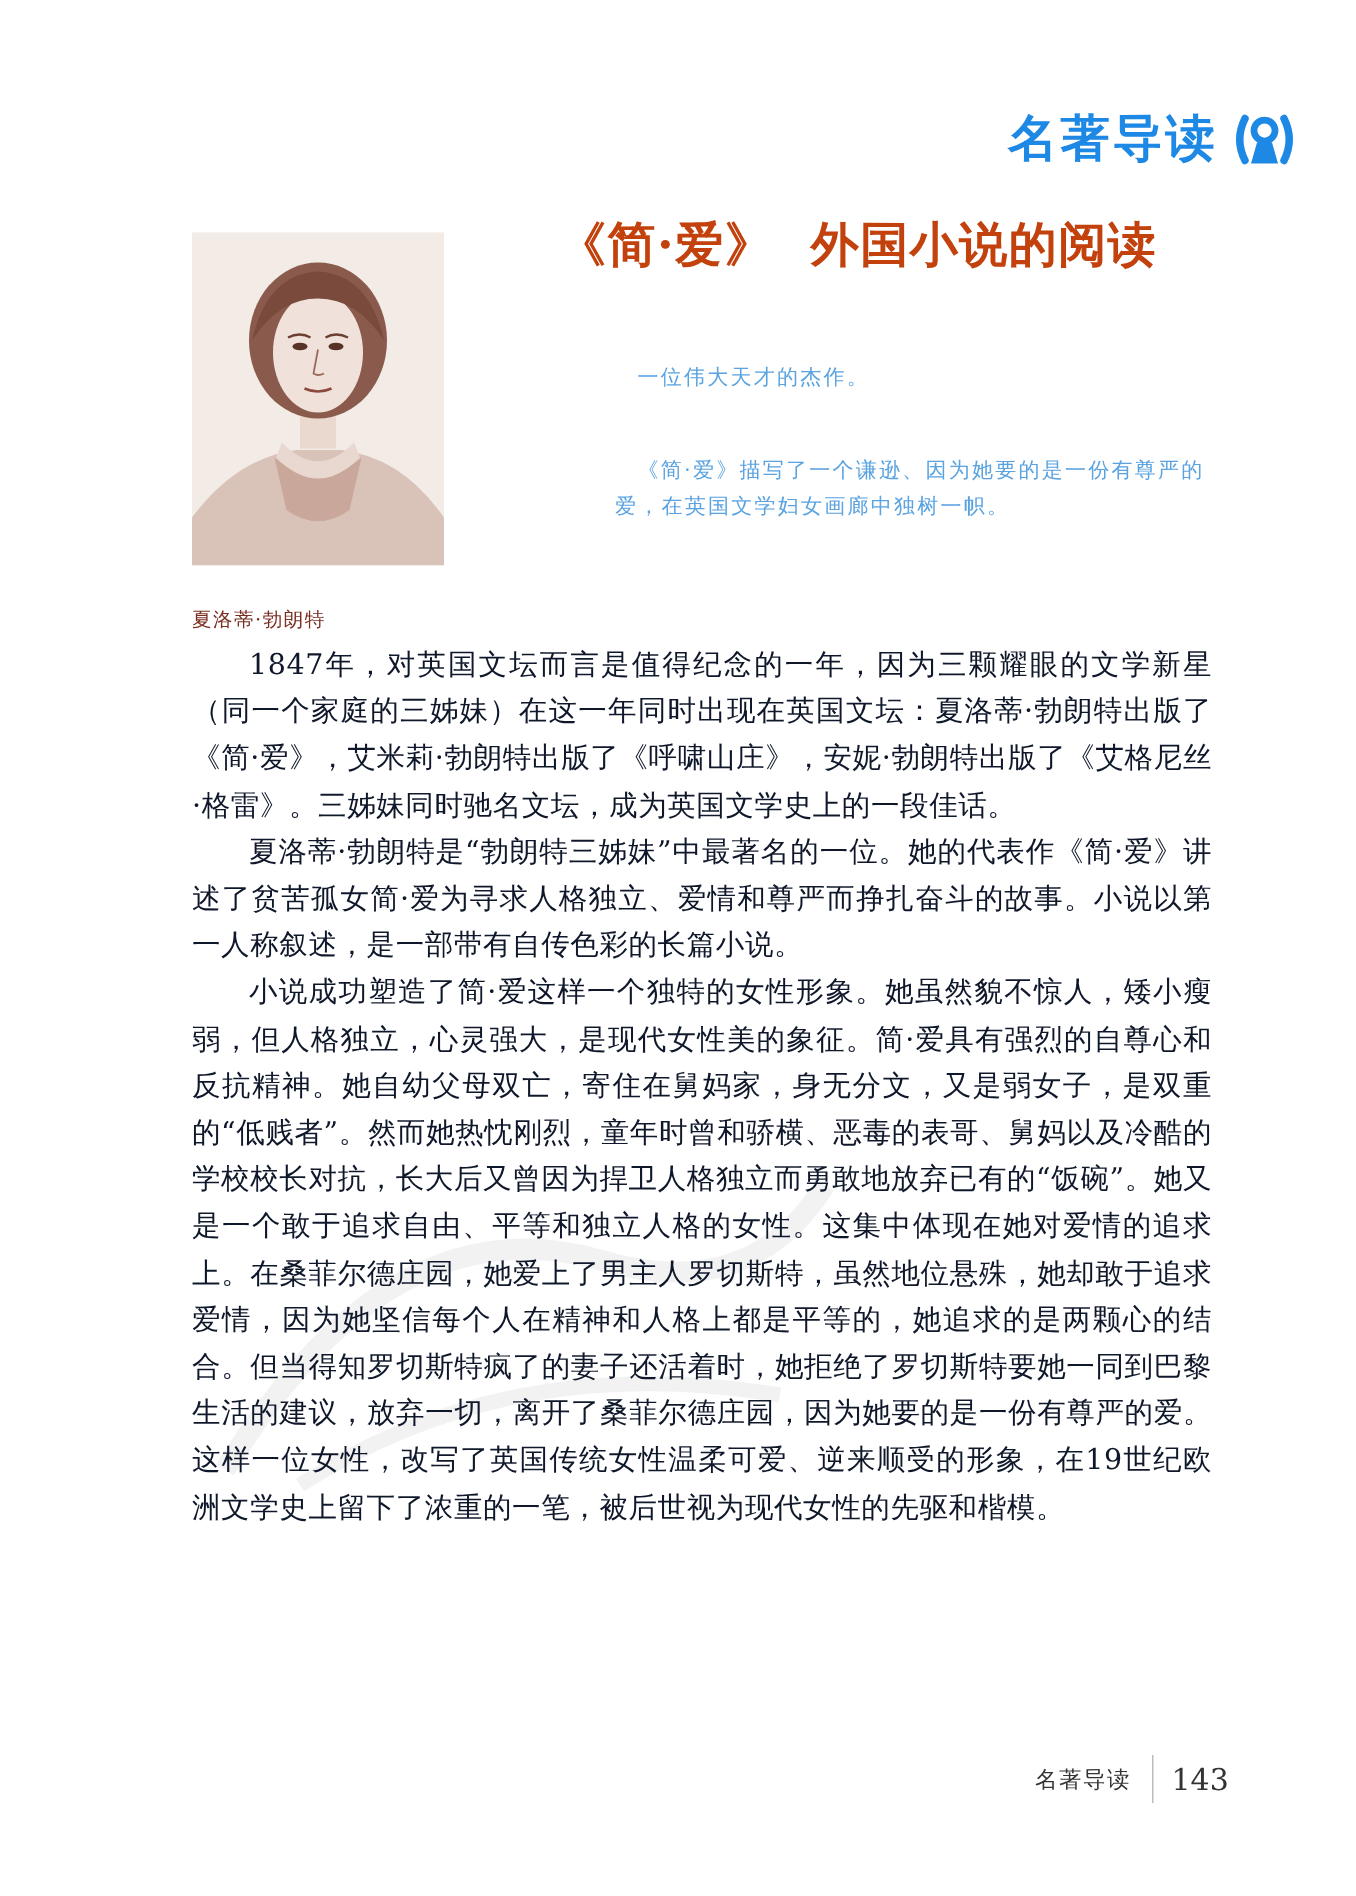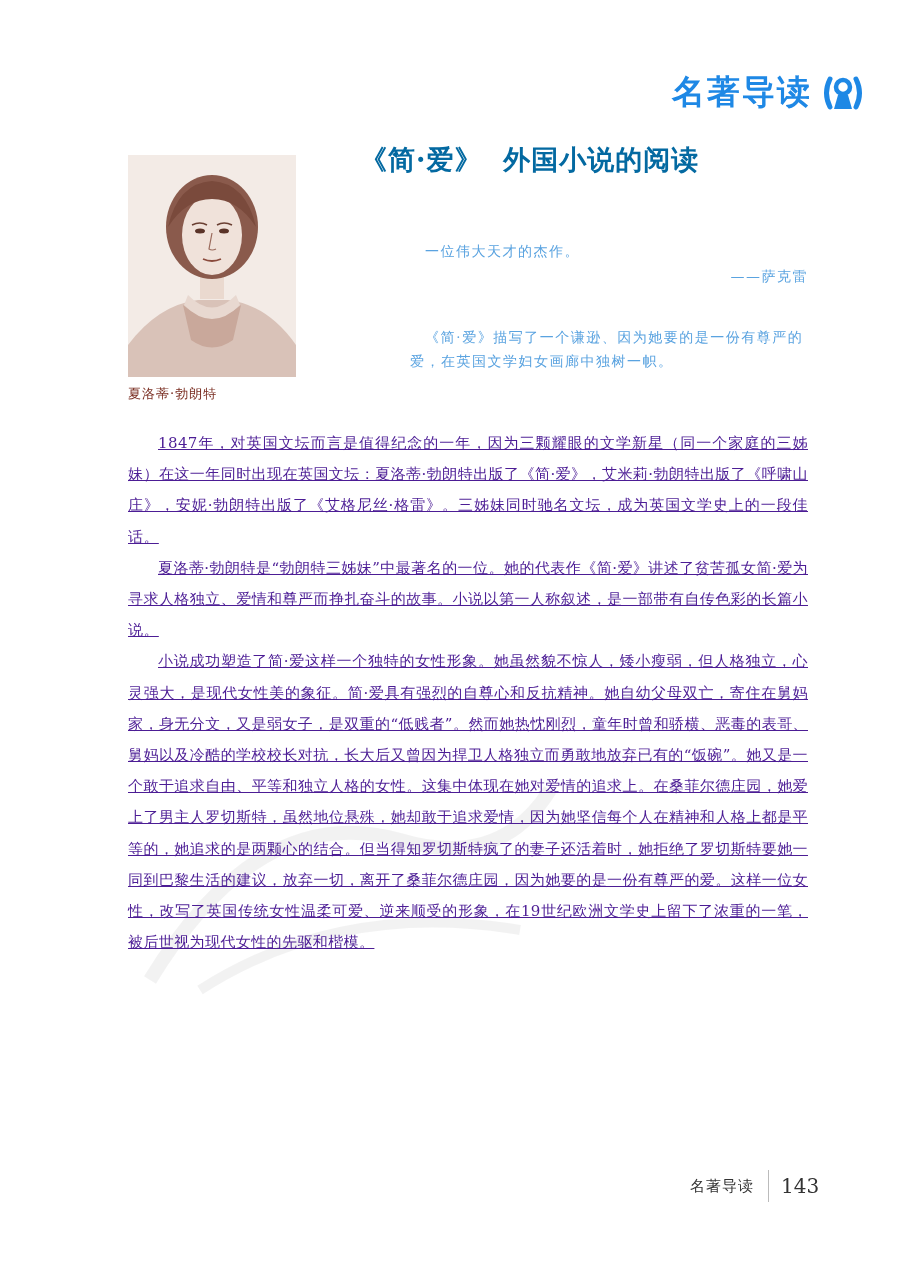--- a/index.html
+++ b/index.html
@@ -37,63 +37,62 @@
       top: 155px;
       width: 168px;
       height: 222px;
       background: #f2e9e4;
       overflow: hidden;
     }
     .portrait-box svg { width: 100%; height: 100%; display: block; }
     .portrait-caption {
       position: absolute;
       left: 128px;
-      top: 385px;
+      top: 404px;
       font-size: 13px;
       color: #7a2e22;
       letter-spacing: 1px;
     }
 
     .article-title {
       position: absolute;
-      left: 360px;
+      left: 372px;
       top: 142px;
-      font-size: 27px;
-      color: #0369a1;
+      font-size: 32px;
+      color: #c2410c;
       white-space: pre;
       letter-spacing: 1px;
     }
 
     .quote-block {
       position: absolute;
       left: 410px;
       top: 240px;
       width: 398px;
       color: #5aa3e0;
       font-family: "DejaVu Sans", "Liberation Sans", sans-serif;
       font-size: 14px;
       line-height: 24px;
       letter-spacing: 1.5px;
     }
-    .quote-text { display: block; font-family: Liberation Serif, serif; }
+    .quote-text { display: block; }
     .quote-text.indent { text-indent: 15px; }
     .quote-author { display: block; text-align: right; }
     .quote-gap { height: 38px; }
 
     .body-text {
       position: absolute;
       left: 128px;
       top: 428px;
       width: 680px;
-      font-size: 15px;
+      font-size: 19px;
       line-height: 31.2px;
-      color: #4c1d95;
+      color: #0f172a;
       text-align: justify;
       letter-spacing: 0.4px;
-      text-decoration: underline;
     }
     .body-text p { text-indent: 2em; margin: 0; }
 
     .watermark {
       position: absolute;
       left: 140px;
       top: 780px;
       width: 420px;
       height: 220px;
       pointer-events: none;
@@ -161,21 +160,20 @@
     <path d="M75 104 Q84 108 93 104" stroke="#8a4a3c" stroke-width="1.8" fill="none"></path>
   </svg>
 </div>
 <div class="portrait-caption">夏洛蒂·勃朗特</div>
 
 <h1 class="article-title">《简·爱》  外国小说的阅读</h1>
 
 <div class="quote-block">
   <div>
     <span class="quote-text indent">一位伟大天才的杰作。</span>
-    <span class="quote-author">——萨克雷</span>
   </div>
   <div class="quote-gap"></div>
   <div>
     <span class="quote-text indent">《简·爱》描写了一个谦逊、因为她要的是一份有尊严的爱，在英国文学妇女画廊中独树一帜。</span>
   </div>
 </div>
 
 <svg class="watermark" viewBox="0 0 420 220">
   <path d="M10 200 Q120 20 260 60 Q360 90 410 10" stroke="#555" stroke-width="14" fill="none"></path>
   <path d="M60 210 Q200 120 380 150" stroke="#555" stroke-width="10" fill="none"></path>

